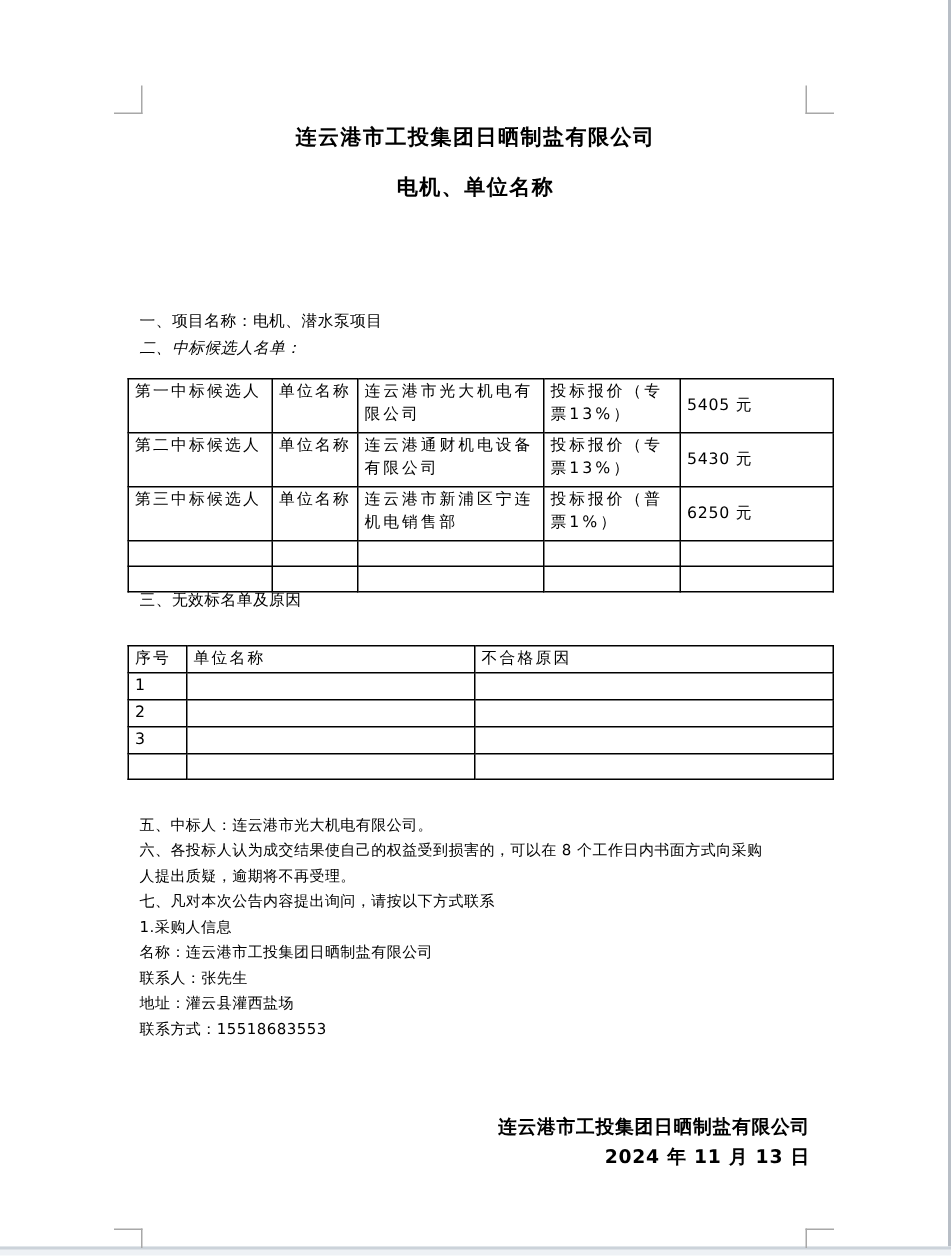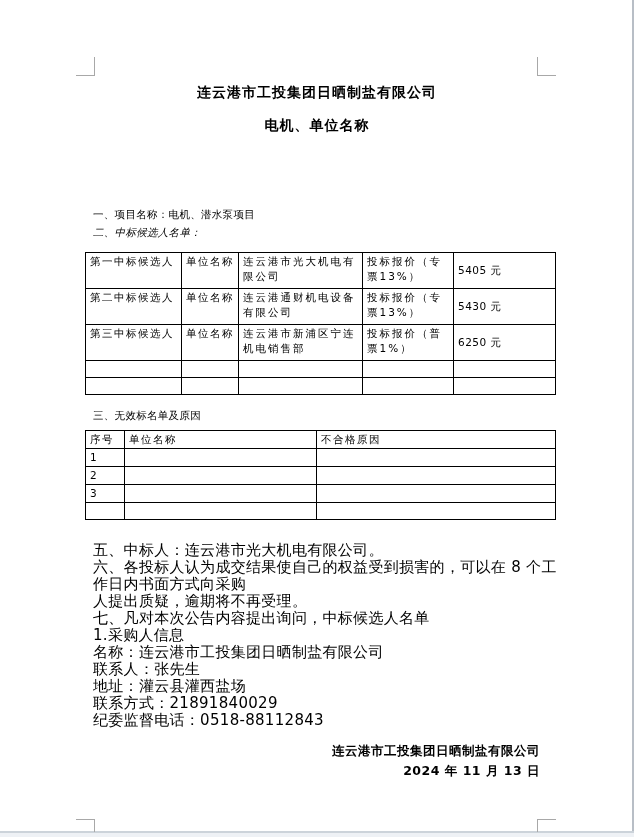--- a/index.html
+++ b/index.html
@@ -17,21 +17,21 @@
   
   .crop{position:absolute;box-sizing:border-box;}
   .crop.tl{left:76px;top:57px;width:19px;height:19px;border-right:1px solid #a8a8a8;border-bottom:1px solid #a8a8a8;}
   .crop.tr{left:537px;top:57px;width:19px;height:19px;border-left:1px solid #a8a8a8;border-bottom:1px solid #a8a8a8;}
   .crop.bl{left:76px;top:819px;width:19px;height:13px;border-right:1px solid #a8a8a8;border-top:1px solid #a8a8a8;}
   .crop.br{left:537px;top:819px;width:19px;height:13px;border-left:1px solid #a8a8a8;border-top:1px solid #a8a8a8;}
   
   .title-block{position:absolute;left:0;top:76px;width:634px;text-align:center;font-weight:bold;font-size:14px;line-height:33px;letter-spacing:1px;}
   
   .numbered{position:absolute;left:93px;font-size:10.5px;line-height:18px;letter-spacing:0.3px;}
-  .body-block{position:absolute;left:93px;top:542px;width:470px;font-size:15px;line-height:17px;letter-spacing:0.3px;}
+  .body-block{position:absolute;left:93px;top:542px;width:470px;font-size:10px;line-height:17px;letter-spacing:0.3px;}
   
   table{position:absolute;left:85px;border-collapse:collapse;table-layout:fixed;width:470px;}
   td,th{border:1px solid #000;font-size:10.5px;font-weight:normal;text-align:left;vertical-align:top;padding:1px 4px;line-height:15px;box-sizing:border-box;overflow:hidden;}
   #candidates-table{top:240px;margin-top:12px;}
   #candidates-table tr.data-row{height:36px;}
   #candidates-table tr.empty-row{height:17px;}
   #candidates-table td.company,#candidates-table td.price-label{letter-spacing:2px;}
   #candidates-table td.rank,#candidates-table td.unit-label{letter-spacing:1.5px;}
   #candidates-table td.price-value{vertical-align:middle;letter-spacing:0.5px;}
   #invalid-table{top:430px;}
@@ -99,21 +99,21 @@
   <tr class="empty-row">
     <td></td>
         <td></td>
         <td></td>
         <td></td>
         <td></td>
   </tr>
 </tbody>
   </table>
 
-<div class="numbered" style="top:406px;">三、无效标名单及原因</div>
+<div class="numbered" style="top:391px;">三、无效标名单及原因</div>
 
 <table id="invalid-table">
   <colgroup>
       <col style="width:39px">
       <col style="width:192px">
       <col style="width:239px">
     </colgroup>
   <tbody>
       <tr>
     <th>序号</th>
@@ -140,25 +140,24 @@
     <td></td>
     <td></td>
   </tr>
 </tbody>
   </table>
 
 <div class="body-block">
   <div>五、中标人：连云港市光大机电有限公司。</div>
   <div>六、各投标人认为成交结果使自己的权益受到损害的，可以在 8 个工作日内书面方式向采购</div>
   <div>人提出质疑，逾期将不再受理。</div>
-  <div>七、凡对本次公告内容提出询问，中标候选人名单</div>
+  <div>七、凡对本次公告内容提出询问，请按以下方式联系</div>
   <div>1.采购人信息</div>
   <div>名称：连云港市工投集团日晒制盐有限公司</div>
   <div>联系人：张先生</div>
   <div>地址：灌云县灌西盐场</div>
-  <div>联系方式：21891840029</div>
-  <div>纪委监督电话：0518-88112843</div>
+  <div>联系方式：15518683553</div>
 </div>
 
 <div class="footer-block">
   <div>连云港市工投集团日晒制盐有限公司</div>
   <div>2024 年 11 月 13 日</div>
 </div>
 
 </body></html>

